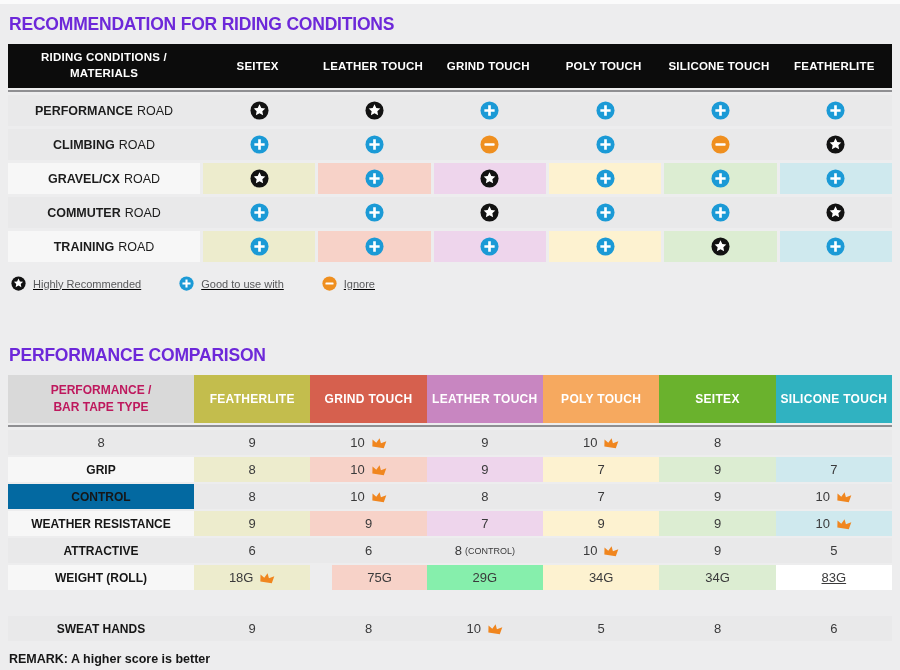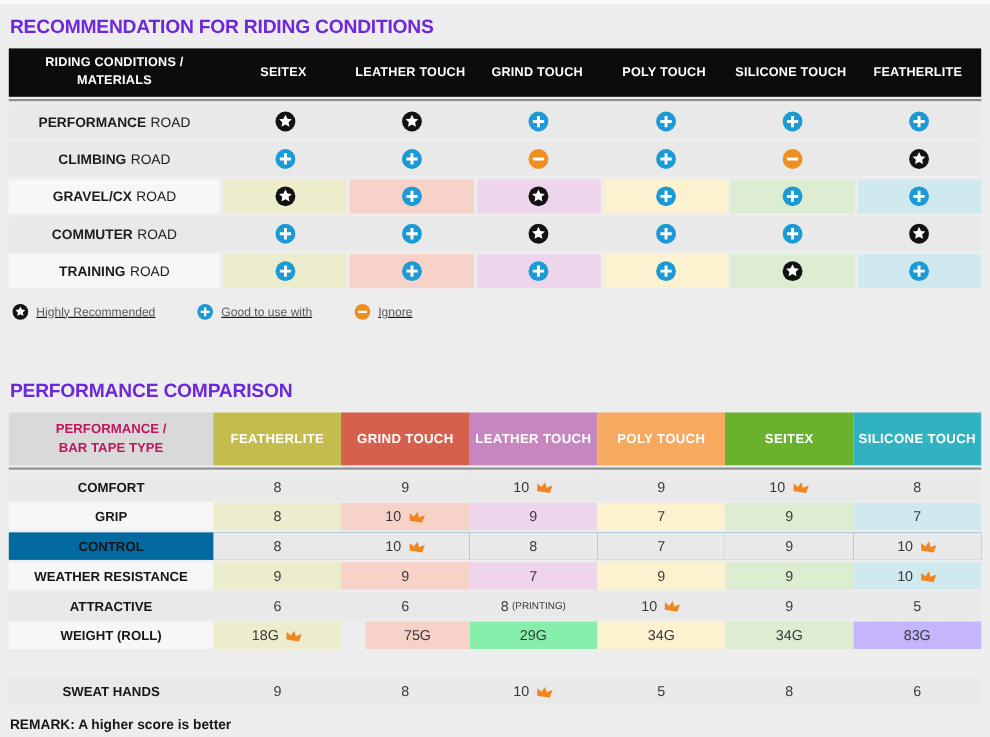--- a/index.html
+++ b/index.html
@@ -398,21 +398,20 @@
       <div class="cell col-cell" style="background: rgb(200, 134, 193);">LEATHER TOUCH</div>
       <div class="cell col-cell" style="background: rgb(246, 169, 95);">POLY TOUCH</div>
       <div class="cell col-cell" style="background: rgb(106, 178, 45);">SEITEX</div>
       <div class="cell col-cell" style="background: rgb(48, 178, 193);">SILICONE TOUCH</div>
     </div>
   <div class="hdr-line"></div>
 
   <div id="t2-body">
 
   <div class="grid t2-grid t2-row row-gray" style="background: rgb(233, 233, 234);">
-        <div class="cell label-cell">COMFORT</div>
         <div class="cell val-cell" style="background: rgb(233, 233, 234);">
           <span>8</span>
         </div>
         <div class="cell val-cell" style="background: rgb(233, 233, 234);">
           <span>9</span>
         </div>
         <div class="cell val-cell" style="background: rgb(233, 233, 234);">
           <span>10</span>
           <span class="crown">
             <svg width="16" height="13" viewBox="0 0 24 20">
@@ -533,21 +532,21 @@
       <div class="grid t2-grid t2-row row-gray" style="background: rgb(233, 233, 234);">
         <div class="cell label-cell">ATTRACTIVE</div>
         <div class="cell val-cell" style="background: rgb(233, 233, 234);">
           <span>6</span>
         </div>
         <div class="cell val-cell" style="background: rgb(233, 233, 234);">
           <span>6</span>
         </div>
         <div class="cell val-cell" style="background: rgb(233, 233, 234);">
           <span>8</span>
-          <span class="note">(PRINTING)</span>
+          <span class="note">(CONTROL)</span>
         </div>
         <div class="cell val-cell" style="background: rgb(233, 233, 234);">
           <span>10</span>
           <span class="crown">
             <svg width="16" height="13" viewBox="0 0 24 20">
               <g transform="rotate(9 12 10)">
                 <path d="M2.6 16 L1.2 5.6 L7.7 9.6 L11.6 2 L14.9 9.3 L22.6 5 L20.4 16 Z" fill="#f0861f"></path>
               </g>
             </svg>
           </span>
@@ -576,21 +575,21 @@
         </div>
         <div class="cell val-cell" style="background: #86efac;">
           <span>29G</span>
         </div>
         <div class="cell val-cell" style="background: rgb(253, 242, 208);">
           <span>34G</span>
         </div>
         <div class="cell val-cell" style="background: rgb(220, 237, 210);">
           <span>34G</span>
         </div>
-        <div class="cell val-cell" style="background: #c4b5fd;">
+        <div class="cell val-cell" style="background: #ffffff; text-decoration: underline;">
           <span>83G</span>
         </div>
       </div>
       <div class="grid t2-grid t2-row row-gray" style="background: rgb(233, 233, 234); margin-top: 26px;">
         <div class="cell label-cell">SWEAT HANDS</div>
         <div class="cell val-cell" style="background: rgb(233, 233, 234);">
           <span>9</span>
         </div>
         <div class="cell val-cell" style="background: rgb(233, 233, 234);">
           <span>8</span>

